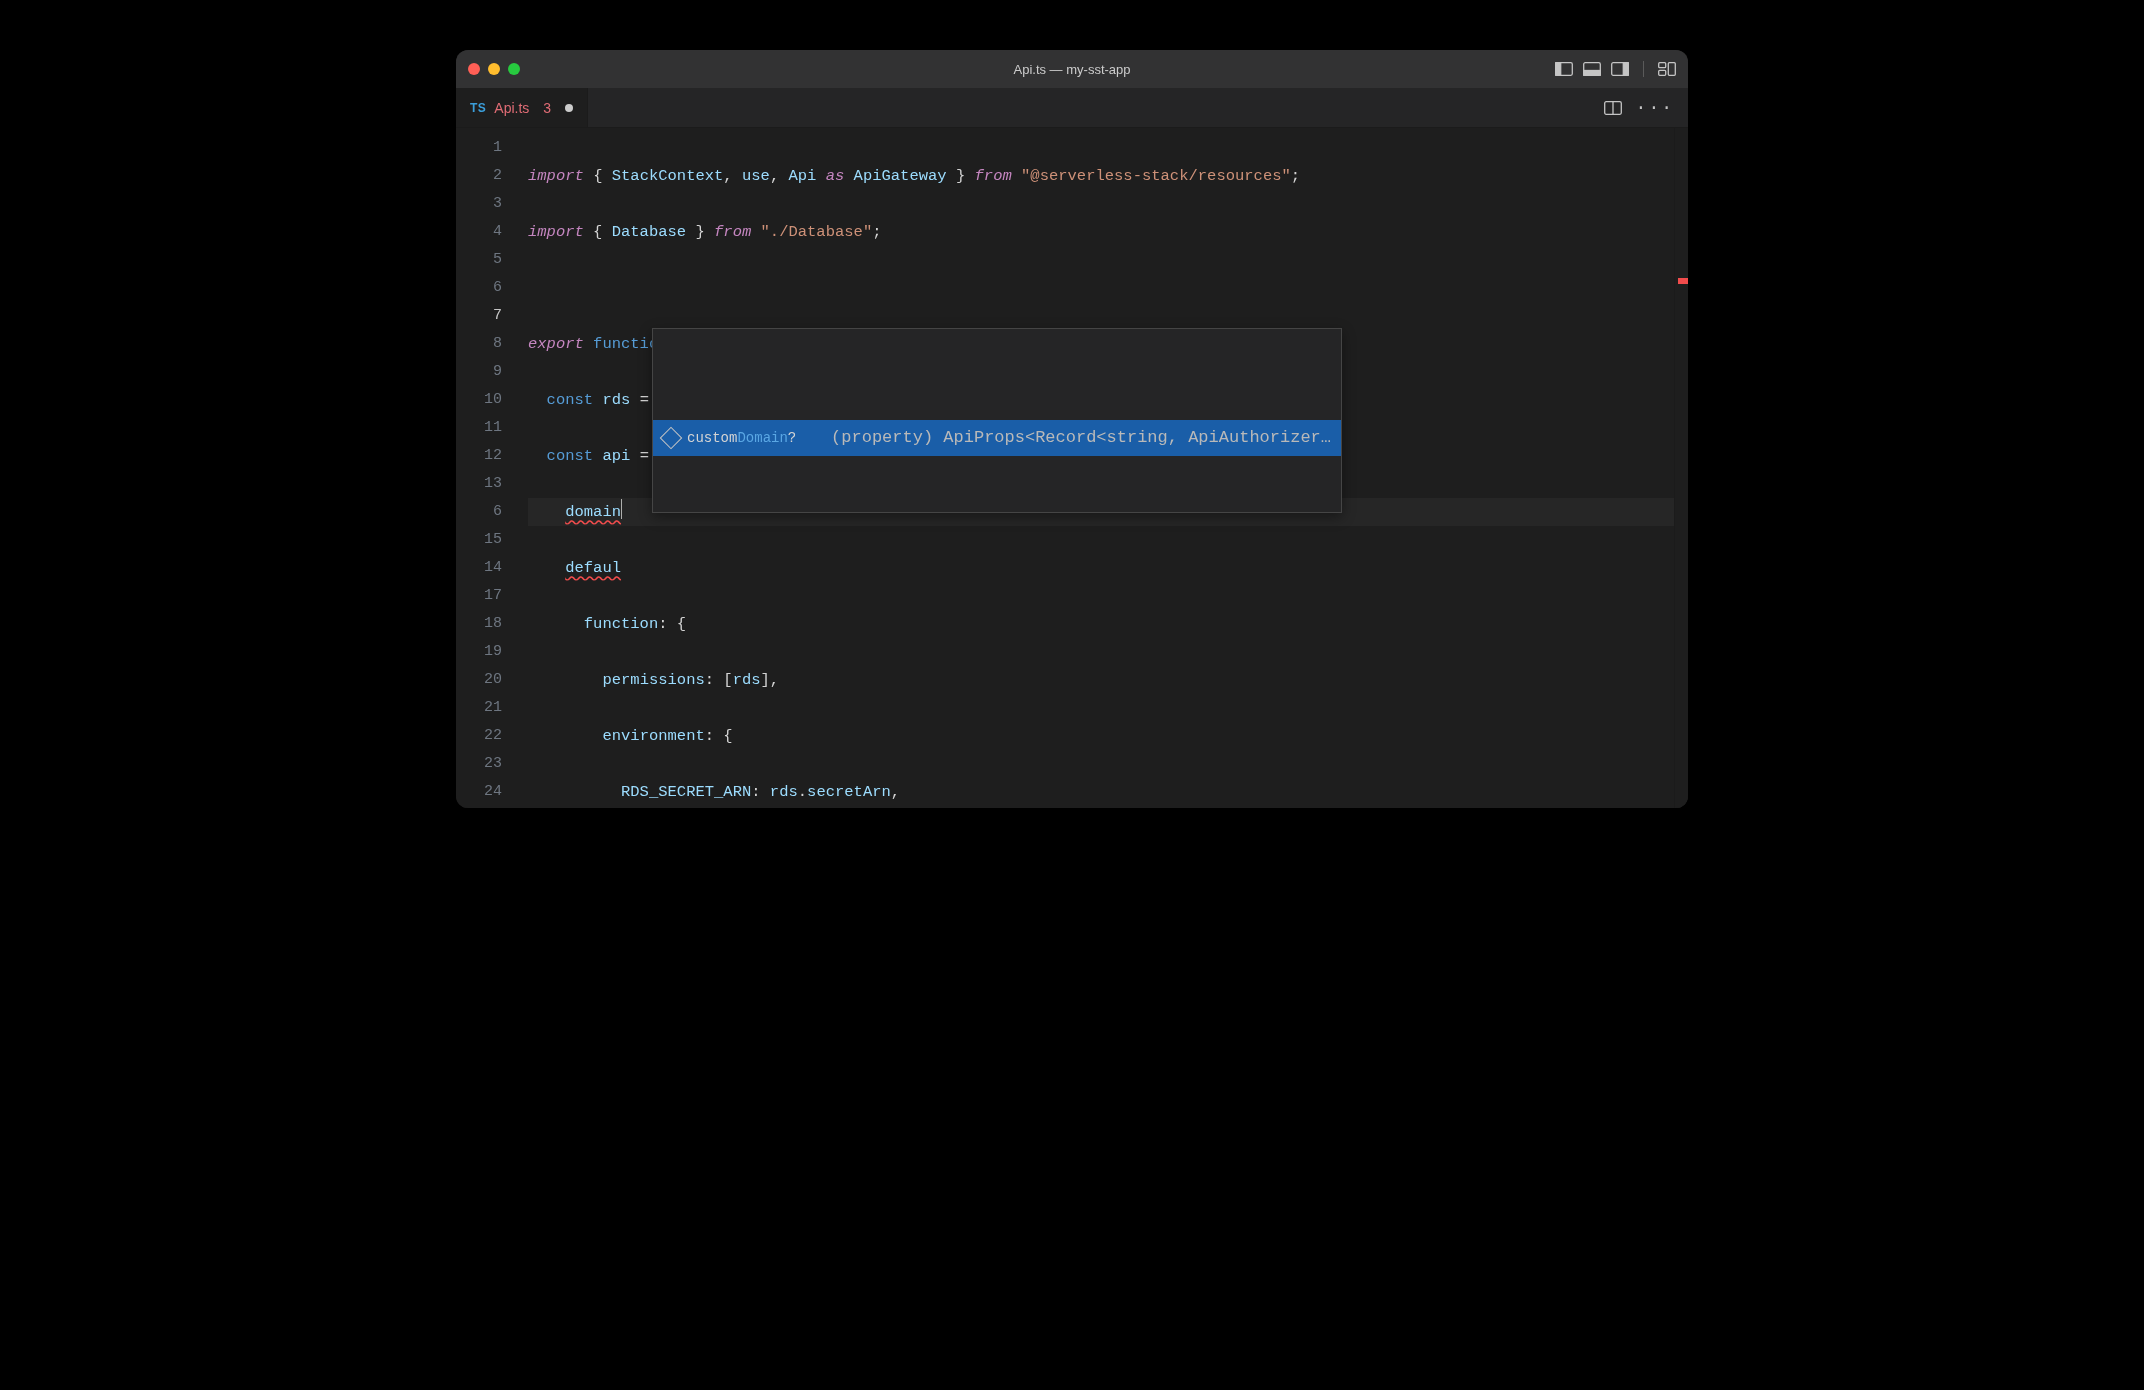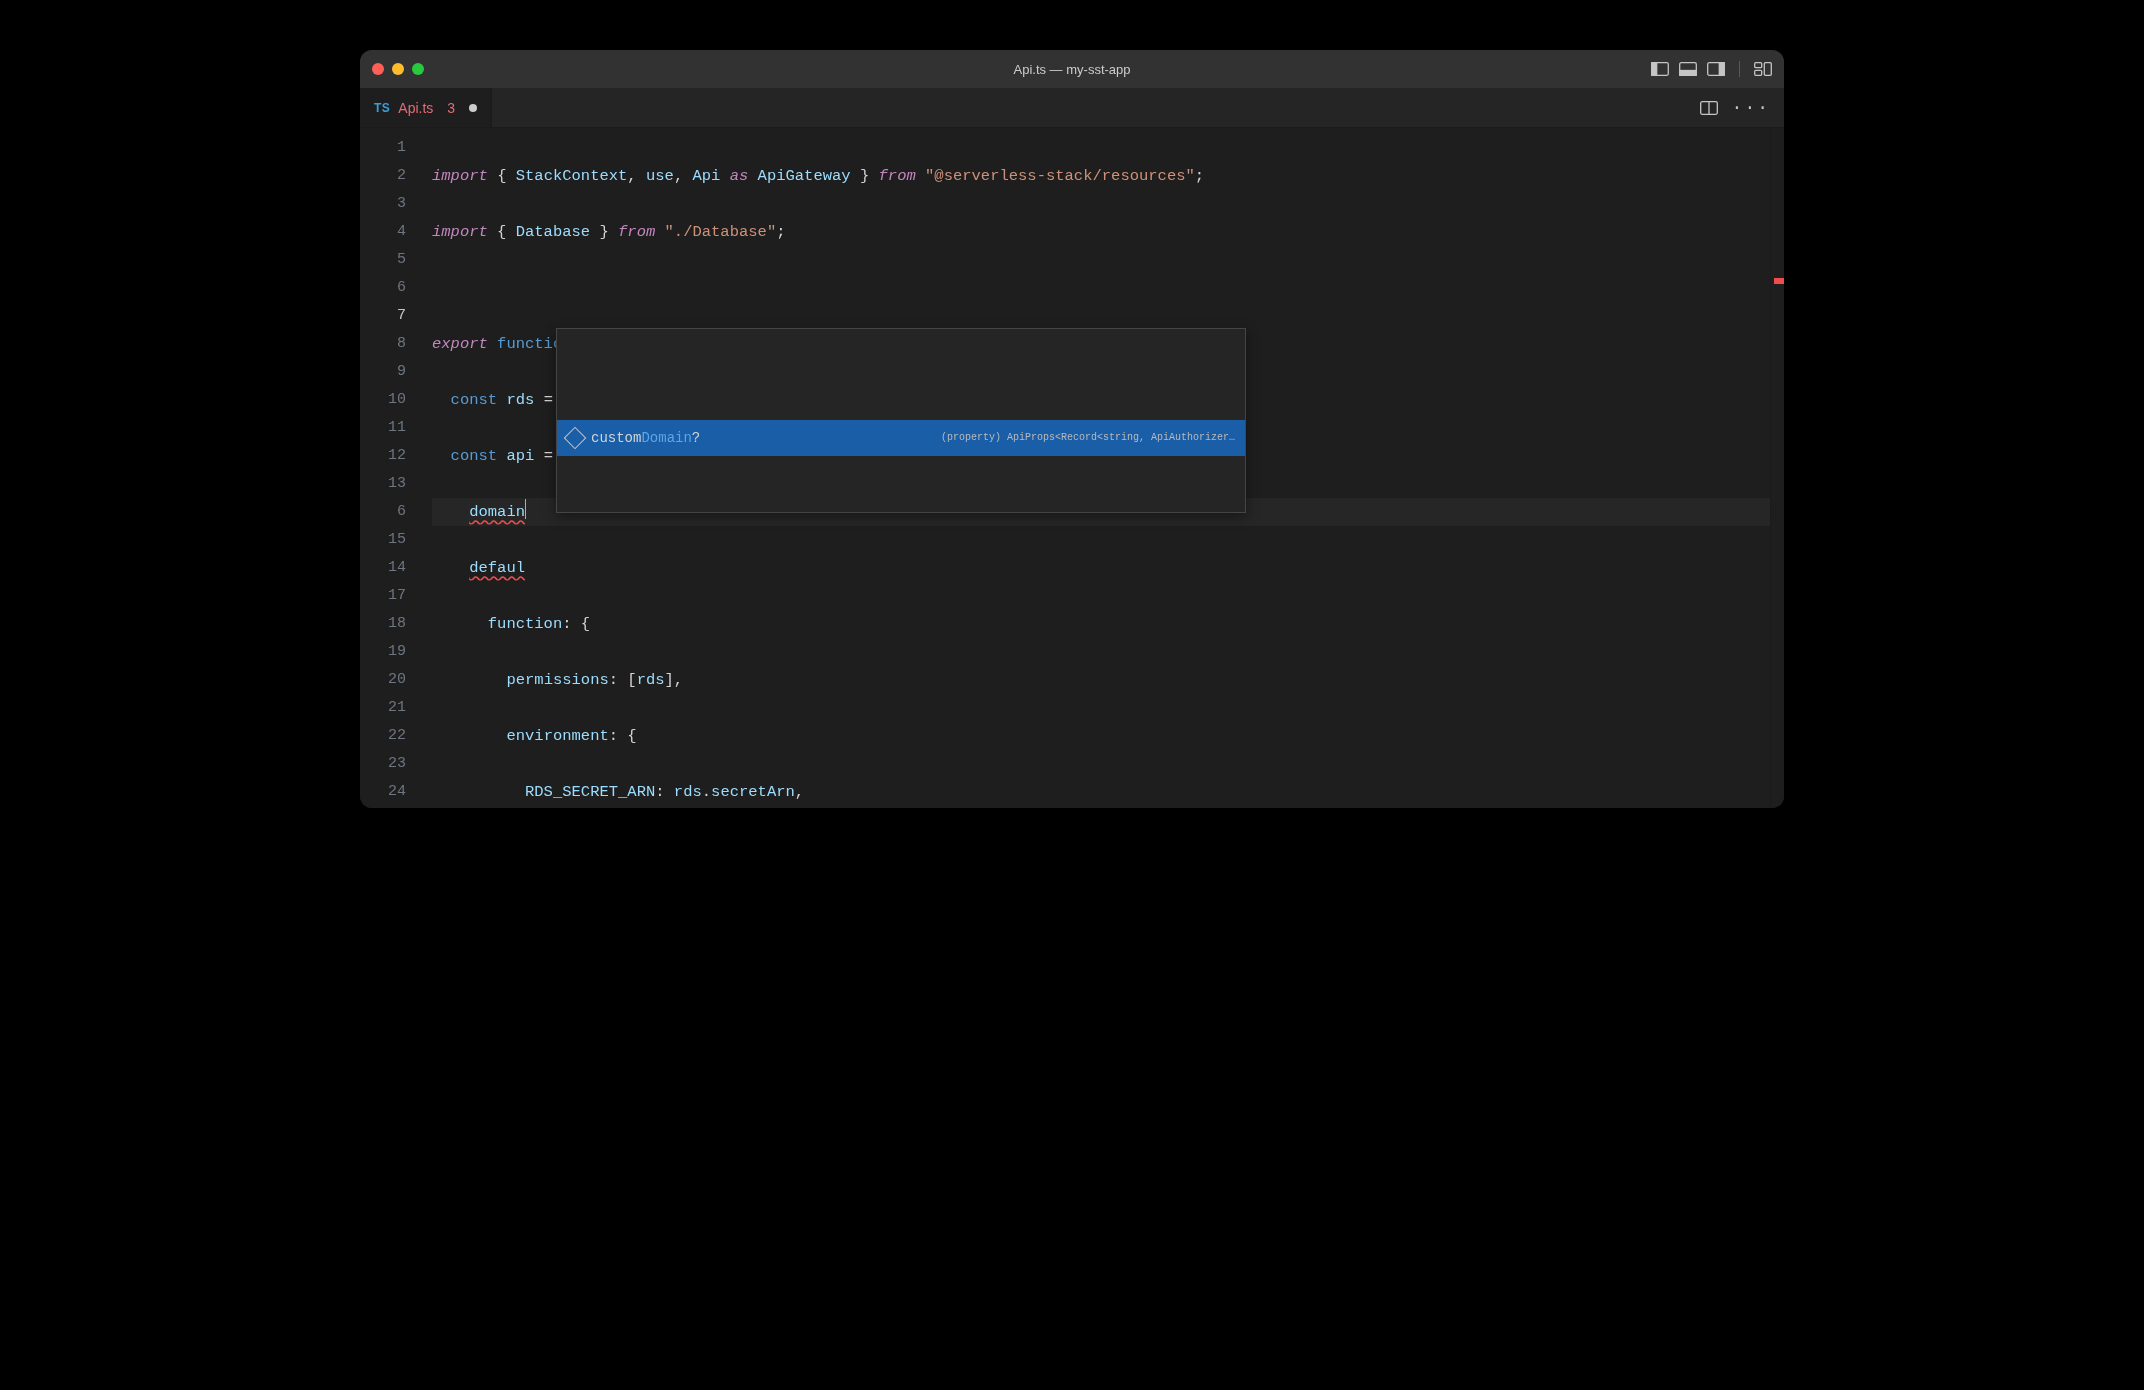--- a/index.html
+++ b/index.html
@@ -29,21 +29,21 @@
     --ac-border:#454545;
   }
   * { box-sizing: border-box; }
   html,body { margin:0; padding:0; background:var(--bg); width:100%; height:100%; }
   body {
     font-family: "SF Mono","Menlo","Consolas","Liberation Mono",monospace;
     display:flex; align-items:flex-start; justify-content:center;
   }
 
   .window {
-    width:1424px;
+    width:1232px;
     margin:50px auto 0 auto;
     background:var(--window-bg);
     border-radius:12px;
     overflow:hidden;
     box-shadow: 0 20px 60px rgba(0,0,0,0.6);
     display:flex; flex-direction:column;
   }
 
   
   .titlebar {
@@ -173,21 +173,21 @@
     color:#d4d4d4;
     margin-top:35px;
   }
   .ac-row.sel { background:var(--ac-sel); }
   .ac-icon {
     width:16px;height:16px;border:1px solid #c5c5c5;transform:rotate(45deg);
     flex:0 0 auto;
   }
   .ac-label { flex:0 0 auto; }
   .ac-label .match { color:#5aa7e4; }
-  .ac-detail { margin-left:auto; color:#b9b9b9; font-size:10px; }
+  .ac-detail { margin-left:auto; color:#b9b9b9; font-size:17px; }
 
 </style>
 </head>
 <body>
 
 <div class="window">
 
   <div class="titlebar">
     <div class="traffic-lights">
       <span class="dot red"></span>

